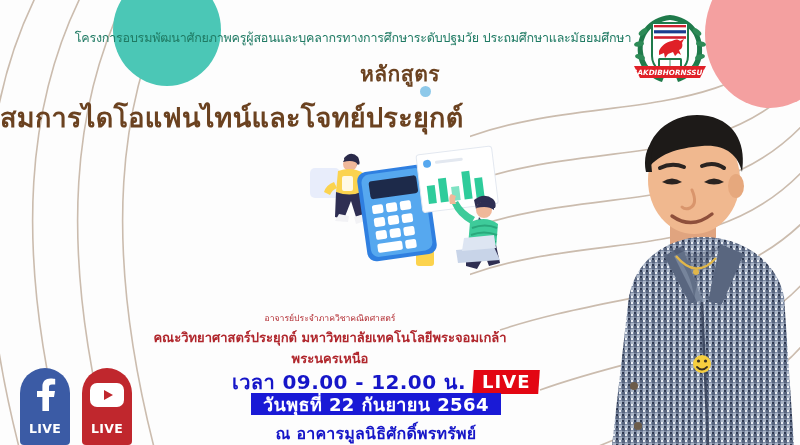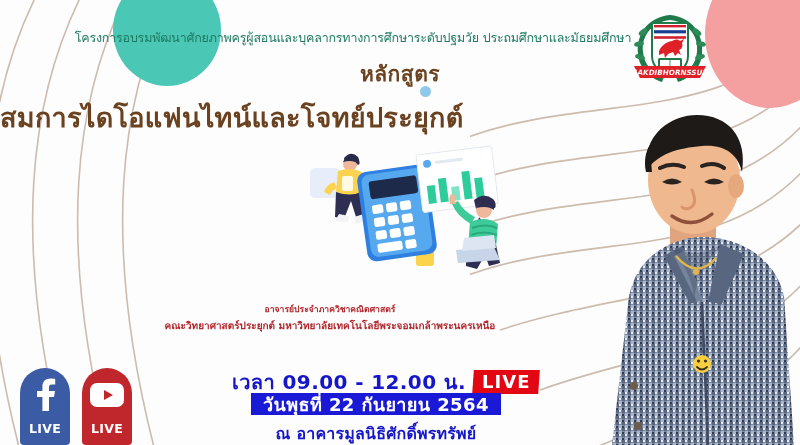--- a/index.html
+++ b/index.html
@@ -69,22 +69,22 @@
 
   
   .illus { position:absolute; left:288px; top:138px; width:236px; height:136px; }
 
   
   .speaker {
     position:absolute; left:120px; top:296px; width:420px;
     text-align:center; color:#b0262c;
   }
   .speaker-name { font-size:11.5px; font-weight:bold; letter-spacing:0.2px; }
-  .speaker-role { font-size:8.6px; font-weight:bold; margin-top:6px; }
-  .speaker-org  { font-size:10px; font-weight:bold; margin-top:2px; }
+  .speaker-role { font-size:8.6px; font-weight:normal; margin-top:15px; }
+  .speaker-org  { font-size:13px; font-weight:bold; margin-top:2px; }
 
   
   .time-row {
     position:absolute; left:232px; top:366px;
     display:flex; align-items:center; gap:7px;
   }
   .time-text {
     font-size:20px; font-weight:bold; color:#1616c8;
     letter-spacing:0.4px; white-space:nowrap;
   }

